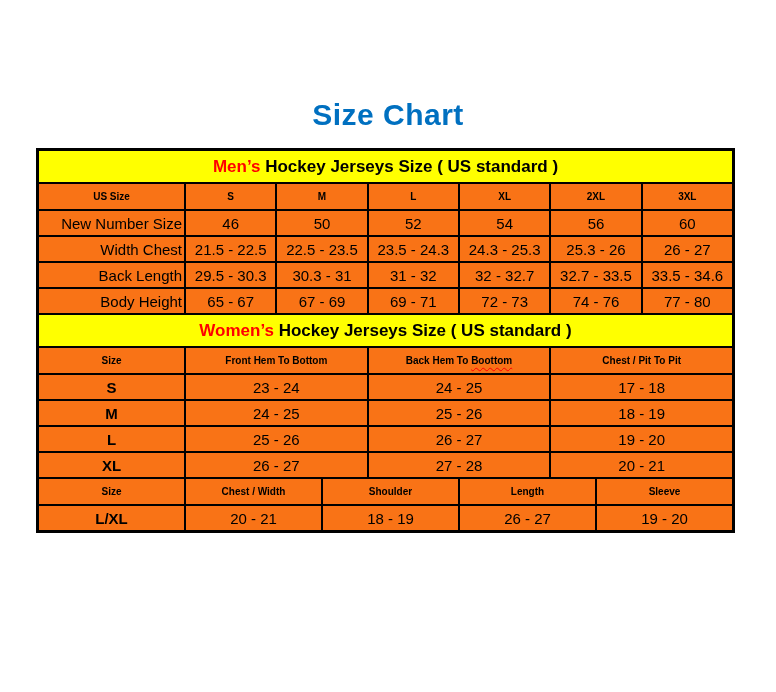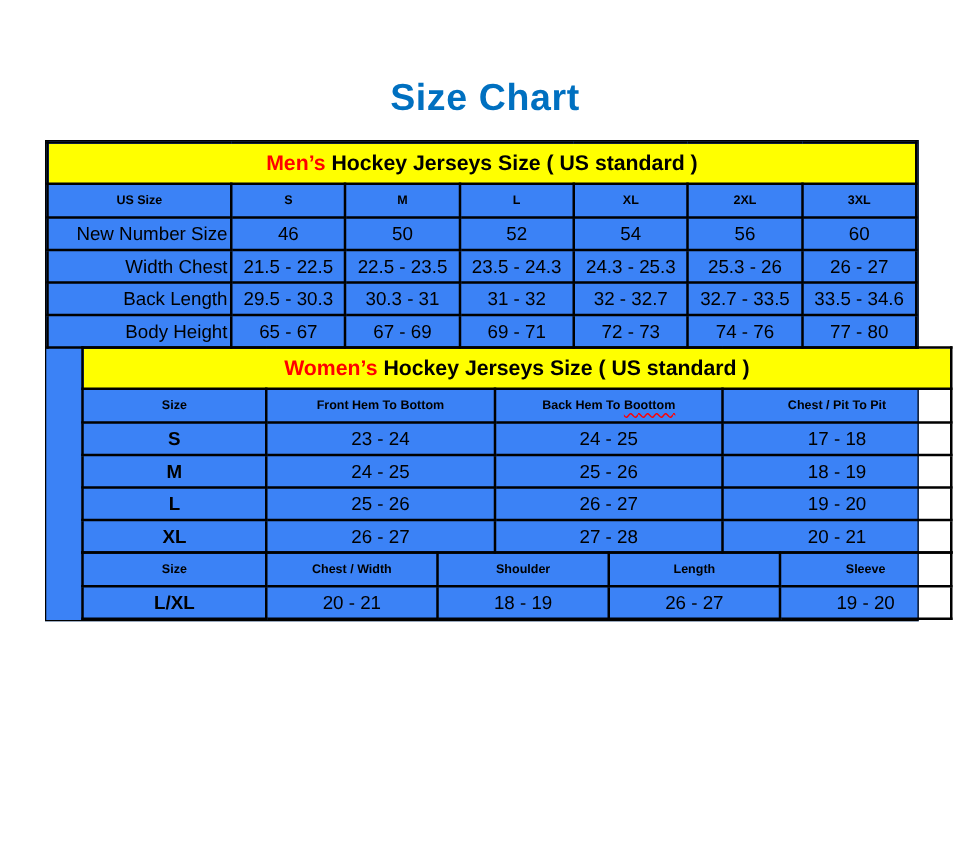--- a/index.html
+++ b/index.html
@@ -6,39 +6,39 @@
   html, body { margin: 0; padding: 0; }
   body {
     width: 776px; height: 692px;
     background: #ffffff;
     font-family: "Liberation Sans", sans-serif;
     color: #000000;
   }
   .page { width: 776px; height: 692px; background: #ffffff; overflow: hidden; }
   .title {
     margin: 0;
-    padding-top: 62px;
+    padding-top: 98px;
     text-align: center;
     font-size: 30px;
     font-weight: 700;
     color: #0070C0;
     letter-spacing: 0.5px;
   }
   .chart-wrap {
     width: 699px;
     margin: 16px 0 0 36px;
     border: 1px solid #000;
-    background: #3b82f6;
+    background: #f97316;
   }
   table.sec {
     border-collapse: collapse;
     width: 100%;
     table-layout: fixed;
   }
-  table.sec + table.sec { margin-top: -2px; margin-left: 28px; }
+  table.sec + table.sec { margin-top: -2px; }
   .sec th, .sec td {
     border: 2px solid #000;
     text-align: center;
     vertical-align: middle;
     padding: 0 2px;
     overflow: hidden;
     white-space: nowrap;
   }
   .band {
     background: #FFFF00;

